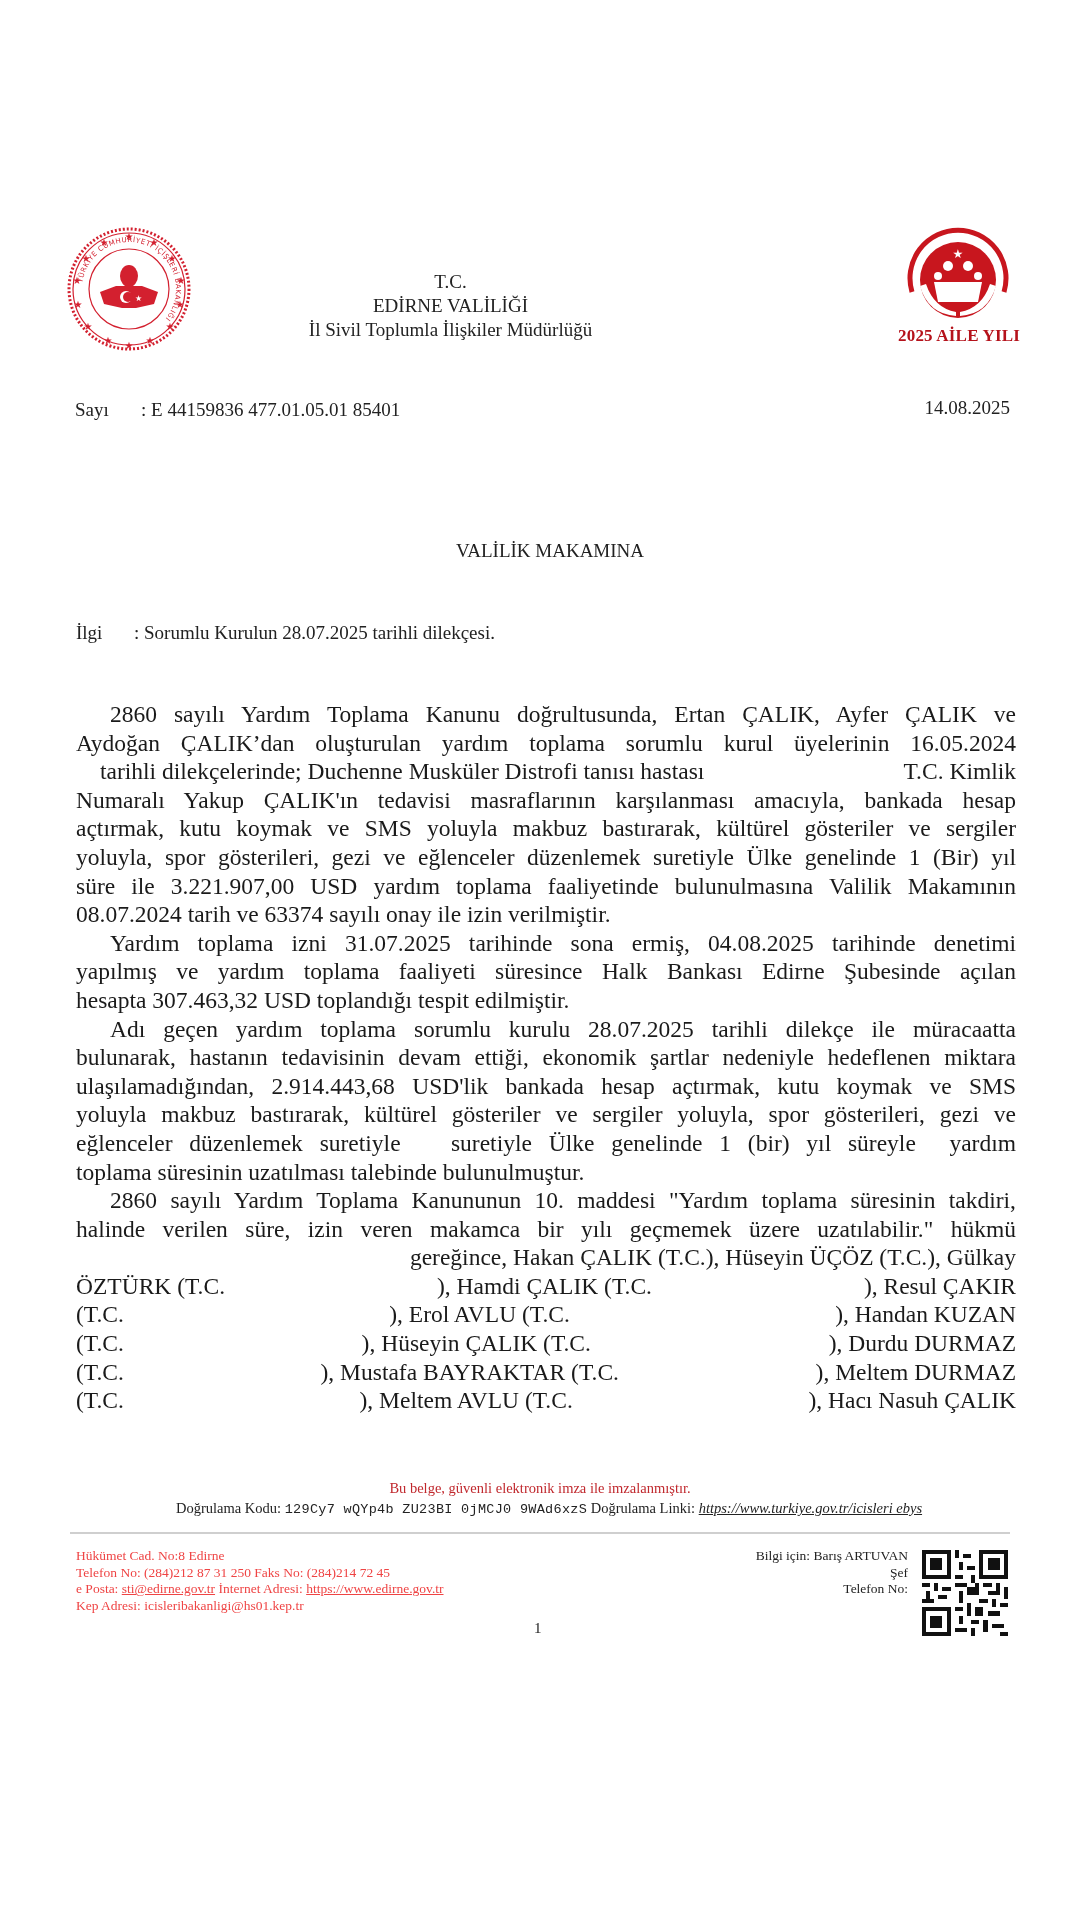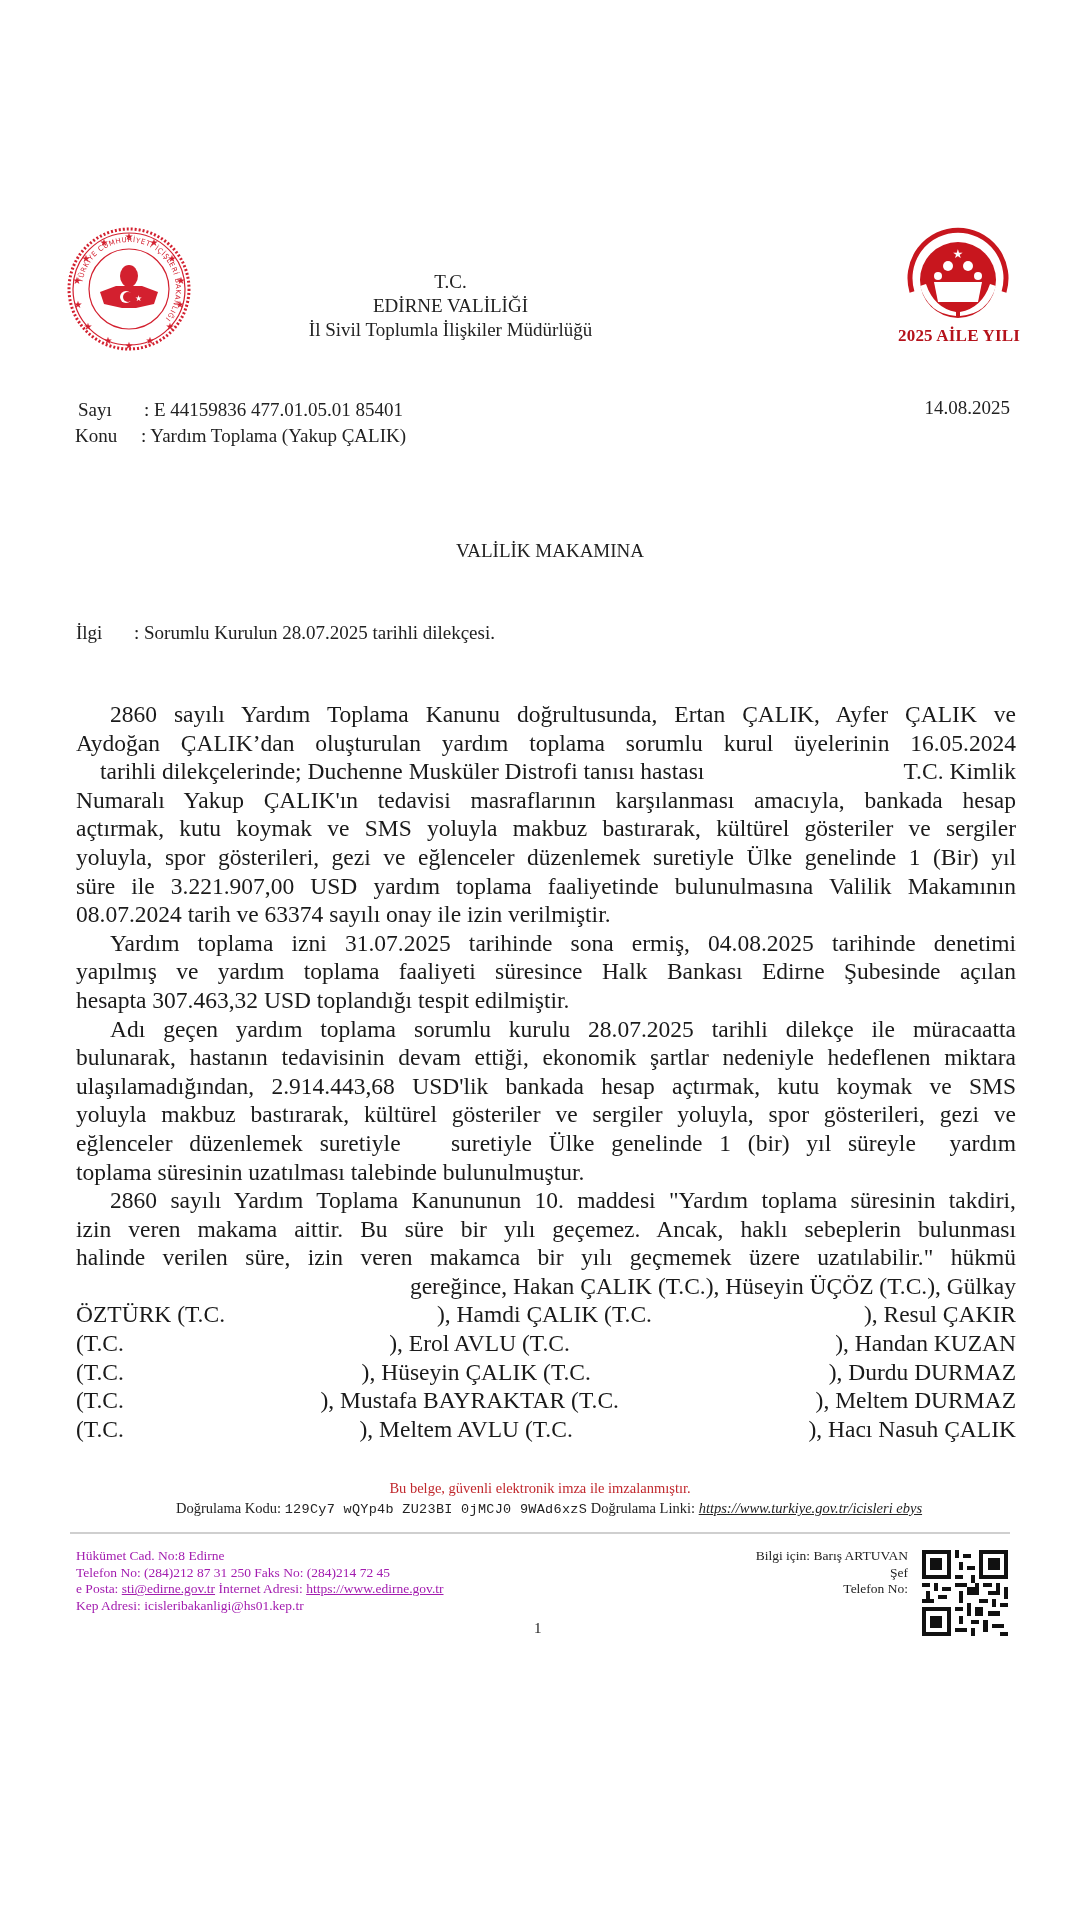--- a/index.html
+++ b/index.html
@@ -33,21 +33,21 @@
   .line.last { text-align-last: left; }
 
   
   .esign { left: 0; top: 1480px; width: 1080px; text-align: center; font-size: 14.5px; color: #c0282d; }
   .verify { left: 0; top: 1500px; width: 1080px; text-align: center; font-size: 14.5px; color: #222; white-space: nowrap; padding-left: 9px; }
   .verify .code { font-family: "Liberation Mono", "DejaVu Sans Mono", monospace; font-size: 13.5px; letter-spacing: 0.3px; }
   .verify .link { font-style: italic; text-decoration: underline; }
   .divider { left: 70px; top: 1532px; width: 940px; height: 2px; background: #cfcfcf; }
 
   
-  .footer-left { left: 76px; top: 1548px; font-size: 13.5px; line-height: 16.5px; color: #a21caf; white-space: nowrap; }
+  .footer-left { left: 76px; top: 1548px; font-size: 13.5px; line-height: 16.5px; color: #ef4444; white-space: nowrap; }
   .footer-left .u { text-decoration: underline; }
   .footer-right { right: 172px; top: 1548px; font-size: 13.5px; line-height: 16.5px; color: #222; text-align: right; white-space: nowrap; }
   .qr { left: 922px; top: 1550px; width: 86px; height: 86px; }
   .page-num { left: 534px; top: 1620px; font-size: 15px; color: #222; }
 </style>
 </head>
 <body>
 
 <div class="abs logo-left">
   <svg width="126" height="126" viewBox="0 0 126 126">
@@ -104,24 +104,20 @@
   <div>T.C.</div>
   <div>EDİRNE VALİLİĞİ</div>
   <div>İl Sivil Toplumla İlişkiler Müdürlüğü</div>
 </div>
 
 <div class="abs meta">
   <div class="meta-row">
     <span class="meta-label">Sayı</span>
     <span>: E 44159836 477.01.05.01 85401</span>
   </div>
-  <div class="meta-row">
-    <span class="meta-label">Konu</span>
-    <span>: Yardım Toplama (Yakup ÇALIK)</span>
-  </div>
 </div>
 <div class="abs date">14.08.2025</div>
 
 <div class="abs addressee">VALİLİK MAKAMINA</div>
 
 <div class="abs ilgi">
   <span class="ilgi-label">İlgi</span><span>:  Sorumlu Kurulun 28.07.2025 tarihli dilekçesi.</span>
 </div>
 
 <div class="abs body-text">
@@ -146,21 +142,20 @@
   <div>
     <span class="line" style="padding-left:34px">Adı geçen yardım toplama sorumlu kurulu 28.07.2025 tarihli dilekçe ile müracaatta</span>
     <span class="line">bulunarak, hastanın tedavisinin devam ettiği, ekonomik şartlar nedeniyle hedeflenen miktara</span>
     <span class="line">ulaşılamadığından, 2.914.443,68 USD'lik bankada hesap açtırmak, kutu koymak ve SMS</span>
     <span class="line">yoluyla makbuz bastırarak, kültürel gösteriler ve sergiler yoluyla, spor gösterileri, gezi ve</span>
     <span class="line" style="white-space:pre">eğlenceler düzenlemek suretiyle   suretiyle Ülke genelinde 1 (bir) yıl süreyle  yardım</span>
     <span class="line last">toplama süresinin uzatılması talebinde bulunulmuştur.</span>
   </div>
   <div>
     <span class="line" style="padding-left:34px">2860 sayılı Yardım Toplama Kanununun 10. maddesi "Yardım toplama süresinin takdiri,</span>
-    <span class="line">izin veren makama aittir. Bu süre bir yılı geçemez. Ancak, haklı sebeplerin bulunması</span>
     <span class="line">halinde verilen süre, izin veren makamca bir yılı geçmemek üzere uzatılabilir." hükmü</span>
 
     <span class="line" style="display:flex;justify-content:flex-end;">
       <span>gereğince, Hakan ÇALIK (T.C.</span>
       <span>), Hüseyin ÜÇÖZ (T.C.</span>
       <span>), Gülkay</span>
     </span>
     <span class="line" style="display:flex;justify-content:space-between;">
       <span>ÖZTÜRK (T.C.</span>
       <span>), Hamdi ÇALIK (T.C.</span>

